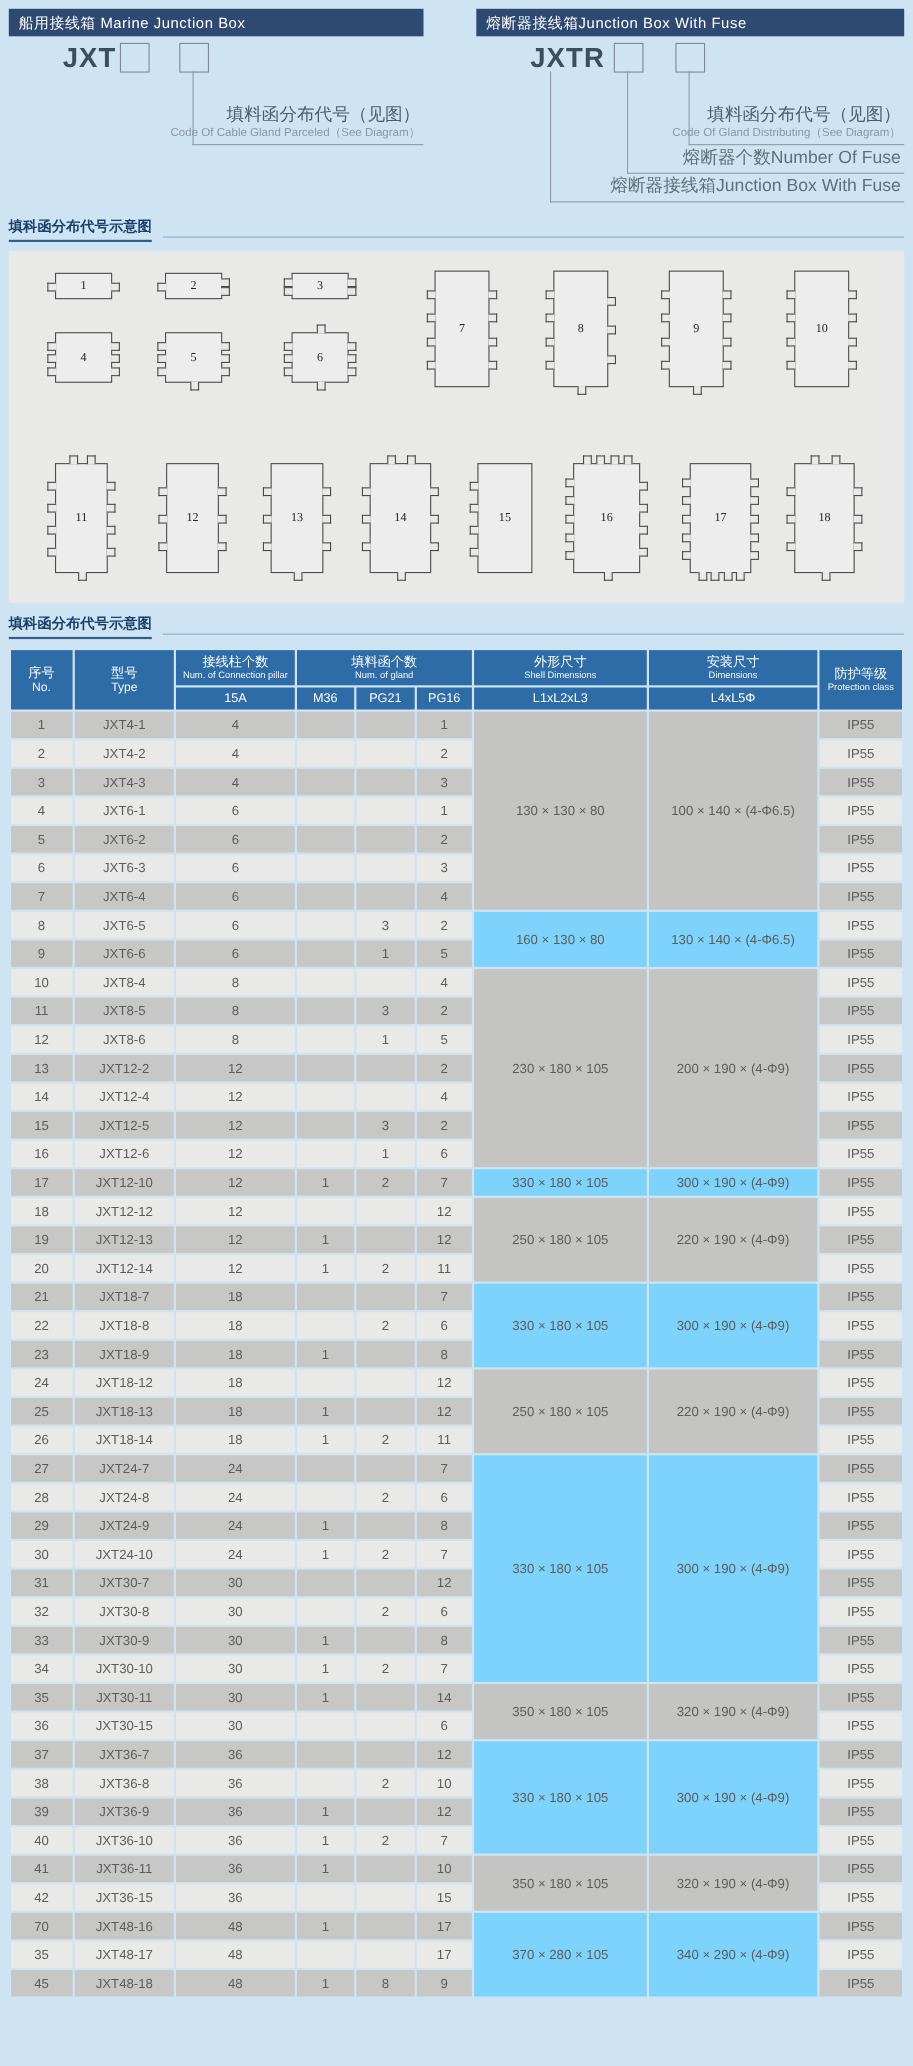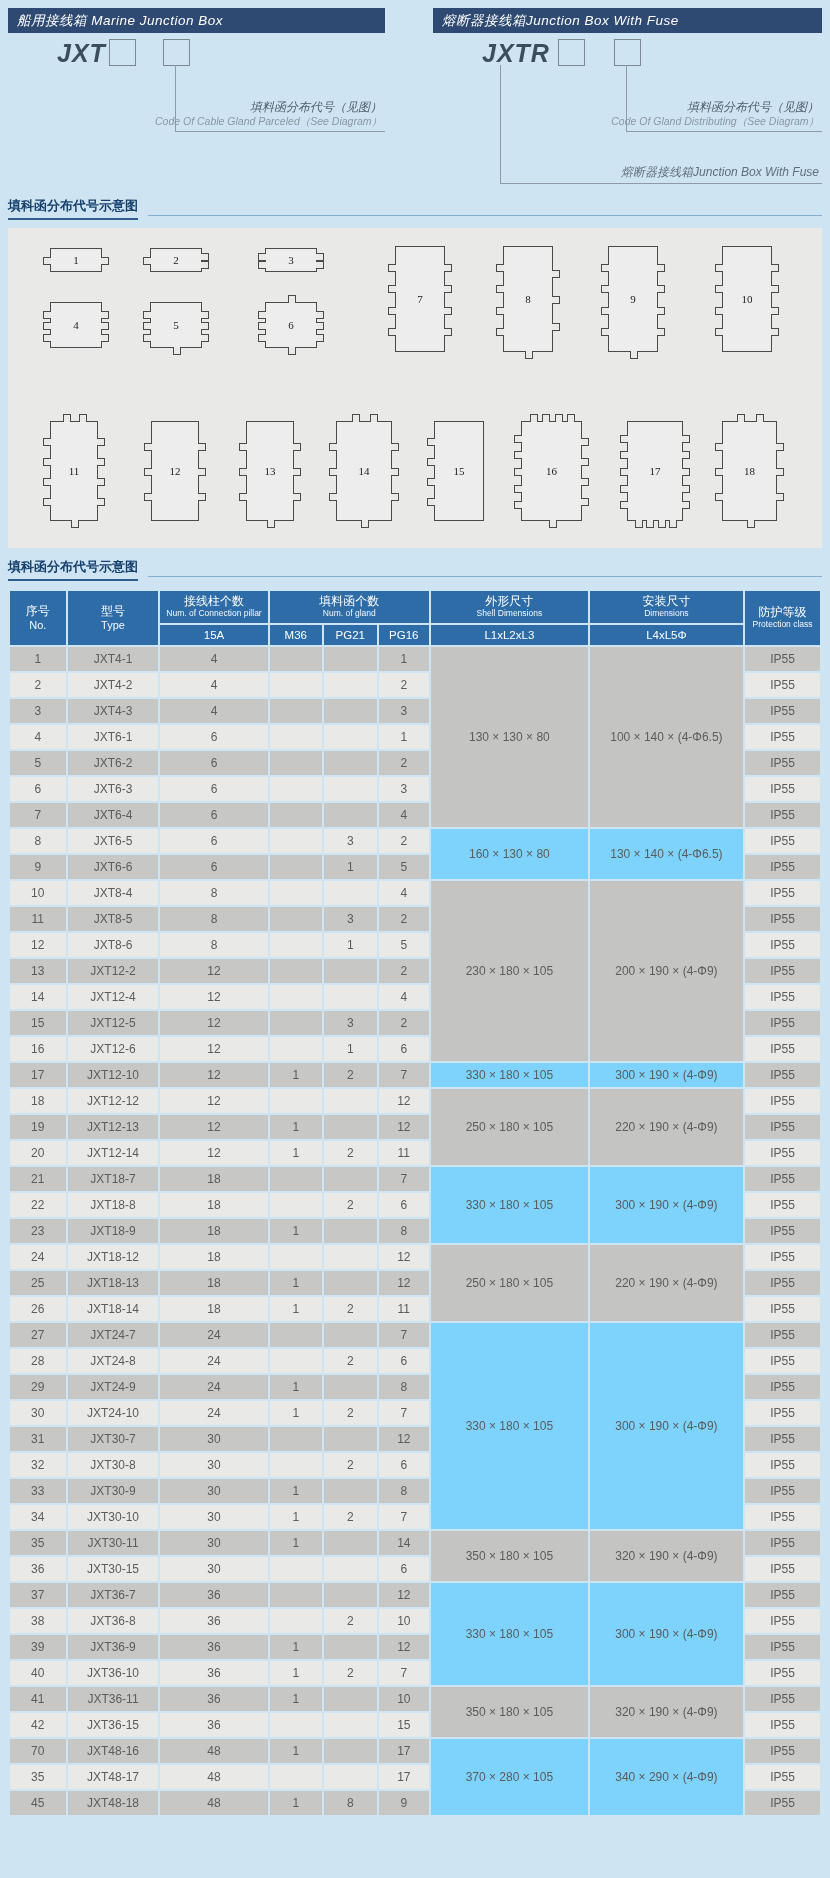--- a/index.html
+++ b/index.html
@@ -9,35 +9,35 @@
     padding:8px;
     box-sizing:border-box;
     font-family:"Liberation Sans", sans-serif;
   }
   
   .sec-title{display:flex;align-items:flex-end;margin:4px 0 8px 0;}
   .sec-text{font-weight:bold;font-size:13px;color:#17406d;padding-bottom:3px;border-bottom:2px solid #2e5e8e;white-space:nowrap;}
   .sec-line{flex:1;border-bottom:1px solid #85aed0;margin:0 0 4px 10px;height:0;}
 
   
-  .model-row{display:flex;gap:48px;font-style:italic;}
+  .model-row{display:flex;gap:48px;}
   .model-col{flex:none;}
   .model-col.left{width:377px;}
   .model-col.right{width:389px;}
   .banner{height:25px;line-height:25px;background:#2f4a72;color:#ffffff;font-size:13.5px;padding-left:9px;letter-spacing:.5px;}
   .model-diagram{position:relative;height:160px;margin-left:47px;}
   .code{position:absolute;left:2px;top:6px;font-size:25px;color:#3c4d5f;letter-spacing:1px;font-weight:bold;font-family:"Liberation Sans",sans-serif;}
   .slot{position:absolute;top:6px;width:25px;height:25px;border:1px solid #7d8894;background:transparent;}
   .left .slot1{left:54px;} .left .slot2{left:108px;}
   .right .slot1{left:78px;} .right .slot2{left:134px;}
   .conn{position:absolute;top:32px;right:0;border-left:1px solid #8f9aa6;border-bottom:1px solid #8f9aa6;}
   .left .c1{left:120px;height:66px;} .left .c2{left:66px;height:92px;} .left .c3{left:14px;height:118px;}
   .right .c1{left:146px;height:66px;} .right .c2{left:90px;height:92px;} .right .c3{left:20px;height:118px;}
   .lbl{position:absolute;right:3px;bottom:2px;text-align:right;line-height:1.3;white-space:nowrap;}
-  .lbl .cn{display:block;font-size:12px;color:#4e5d6b;}
+  .lbl .cn{display:block;font-size:16px;color:#4e5d6b;}
   .lbl .cn.solo{color:#5f6e7c;}
   .lbl .en{display:block;font-size:10.5px;color:#8a97a3;}
 
   
   .panel{position:relative;height:320px;background:#e9e9e8;margin:2px 0 10px 0;}
   .gbox{position:absolute;border:1px solid #4a4a4a;background:#ecedec;box-sizing:border-box;}
   .gnum{position:absolute;inset:0;display:flex;align-items:center;justify-content:center;font-family:"Liberation Serif",serif;font-size:11px;color:#222222;}
   .tab{position:absolute;background:#e9e9e8;border:1px solid #4a4a4a;box-sizing:border-box;}
   .tab.l{left:-8px;width:8px;height:8px;border-right:none;}
   .tab.r{right:-8px;width:8px;height:8px;border-left:none;}
@@ -83,20 +83,25 @@
     <div class="model-col right">
       <div class="banner">熔断器接线箱Junction Box With Fuse</div>
       <div class="model-diagram">
         <span class="code">JXTR</span>
         <span class="slot slot1"></span>
         <span class="slot slot2"></span>
         <div class="conn c1">
           <div class="lbl">
             <span class="cn">填料函分布代号（见图）</span>
             <span class="en">Code Of Gland Distributing（See Diagram）</span>
+          </div>
+        </div>
+        <div class="conn c2">
+          <div class="lbl">
+            <span class="cn solo">熔断器个数Number Of Fuse</span>
           </div>
         </div>
         <div class="conn c3">
           <div class="lbl">
             <span class="cn solo">熔断器接线箱Junction Box With Fuse</span>
           </div>
         </div>
       </div>
     </div>
 

